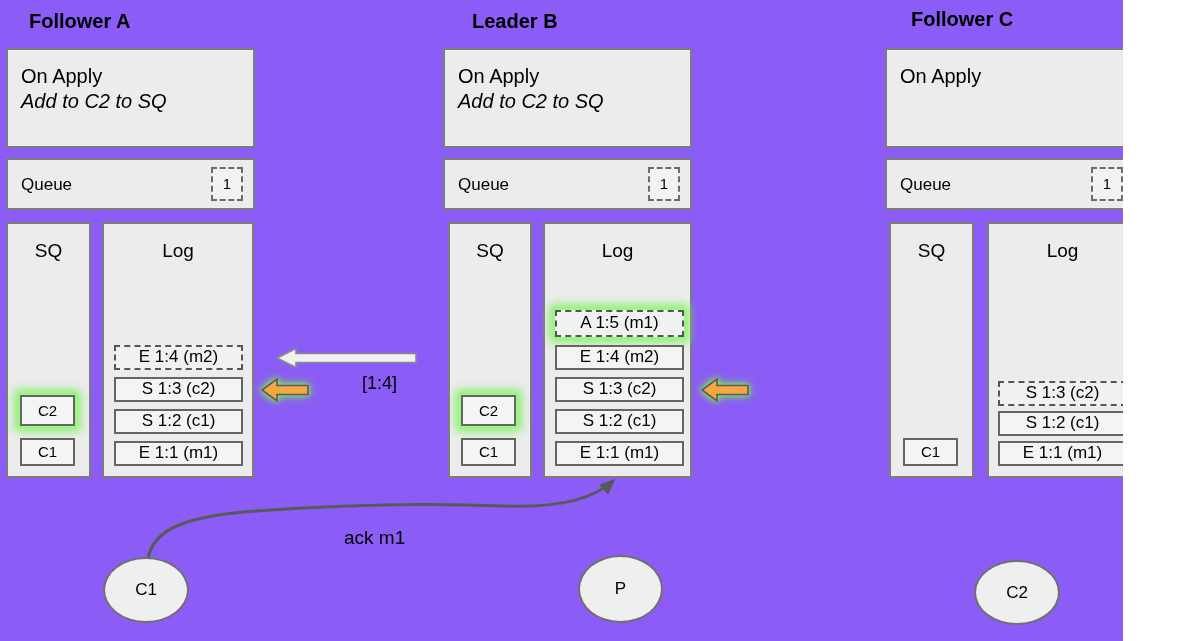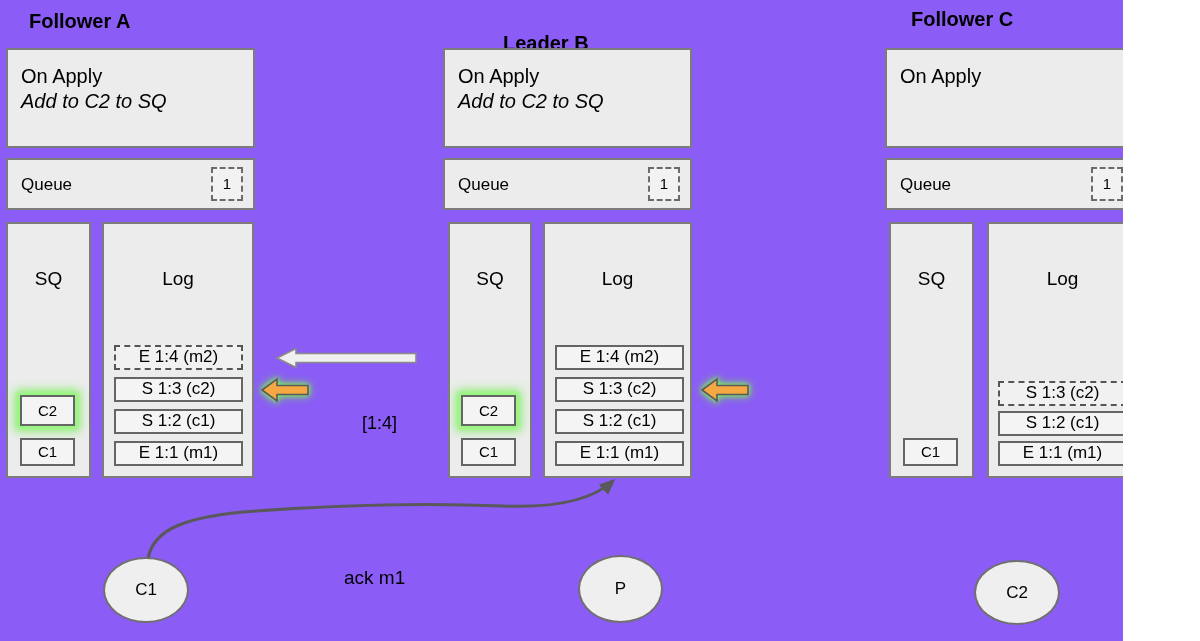--- a/index.html
+++ b/index.html
@@ -13,40 +13,40 @@
   .box { background: #ececec; border: 2px solid #7c7c7c; padding-left: 12px; }
   .on-apply { padding: 14px 0 0 13px; font-size: 20px; line-height: 25px; }
   .italic { font-style: italic; }
   .queue-box { font-size: 17px; }
   .queue-label { position: absolute; left: 13px; top: 15px; }
   .queue-slot {
     position: absolute; width: 32px; height: 34px; box-sizing: border-box;
     border: 2px dashed #6b6b6b; background: #f2f2f2;
     font-size: 15px; text-align: center; line-height: 30px;
   }
-  .panel-label { position: absolute; top: 16px; left: 0; width: 100%; text-align: center; font-size: 19px; margin-top: 28px; }
+  .panel-label { position: absolute; top: 16px; left: 0; width: 100%; text-align: center; font-size: 19px; }
   .entry {
     position: absolute; height: 25px; box-sizing: border-box;
     background: #f4f4f4; border: 2px solid #656565;
     font-size: 17px; text-align: center; line-height: 20px;
   }
   .entry.dashed { border-style: dashed; border-color: #555; background: #f1f1f1; }
   .sq-item {
     position: absolute; width: 55px; box-sizing: border-box;
     background: #f4f4f4; border: 2px solid #656565;
     font-size: 15px; text-align: center;
   }
   .glow { box-shadow: 0 0 3px 2px #9bf784, 0 0 9px 5px rgba(106, 240, 70, 0.8); }
   .arrow-glow { filter: drop-shadow(0 0 2px #7df25f) drop-shadow(0 0 4px #6fe84d); }
   .ellipse {
     position: absolute; box-sizing: border-box;
     background: #efefef; border: 2px solid #707070; border-radius: 50%;
     display: flex; align-items: center; justify-content: center; font-size: 17px;
   }
-  .float-label { position: absolute; white-space: nowrap; margin-top: 40px; }
+  .float-label { position: absolute; white-space: nowrap; }
   svg { display: block; }
 </style>
 </head>
 <body>
 
 <div class="canvas">
 
   <div class="abs node-title" style="left:29px; top:10px;">Follower A</div>
 
   <div class="abs box on-apply" style="left:6px; top:48px; width:249px; height:100px;">
@@ -74,41 +74,42 @@
   <div class="entry" style="left:114px; top:441px; width:129px;">E 1:1 (m1)</div>
 
   <svg class="abs" style="left:276px; top:347px;" width="142" height="22">
     <polygon points="1,11 20,1.5 20,6.5 140,6.5 140,15.5 20,15.5 20,20.5" fill="#f0f0f0" stroke="#8a8a8a" stroke-width="1.6"></polygon>
   </svg>
   <div class="float-label" style="left:362px; top:373px; font-size:18px;">[1:4]</div>
   <svg class="abs arrow-glow" style="left:261px; top:377px;" width="49" height="26">
     <polygon points="1,13 16,2 16,8.5 47,8.5 47,17.5 16,17.5 16,24" fill="#f5a742" stroke="#5a5a5a" stroke-width="1.6"></polygon>
   </svg>
 
-  <div class="abs node-title" style="left:503px; top:10px;margin-top:22px;">Leader B</div>
+  <div class="abs node-title" style="left:472px; top:10px;">Leader B</div>
 
   <div class="abs box on-apply" style="left:443px; top:48px; width:249px; height:100px;">
     <div>On Apply</div>
     <div class="italic">Add to C2 to SQ</div>
   </div>
 
   <div class="abs box queue-box" style="left:443px; top:158px; width:249px; height:52px;">
     <span class="queue-label">Queue</span>
   </div>
   <div class="queue-slot abs" style="left:648px; top:167px;">1</div>
 
   <div class="abs box" style="left:448px; top:222px; width:84px; height:256px;">
     <div class="panel-label">SQ</div>
   </div>
   <div class="sq-item glow" style="left:461px; top:395px; height:31px; line-height:27px;">C2</div>
   <div class="sq-item" style="left:461px; top:438px; height:28px; line-height:24px;">C1</div>
 
   <div class="abs box" style="left:543px; top:222px; width:149px; height:256px;">
     <div class="panel-label">Log</div>
   </div>
+  <div class="entry dashed glow" style="left:555px; top:310px; width:129px; height:27px; line-height:22px;">A 1:5 (m1)</div>
   <div class="entry" style="left:555px; top:345px; width:129px;">E 1:4 (m2)</div>
   <div class="entry" style="left:555px; top:377px; width:129px;">S 1:3 (c2)</div>
   <div class="entry" style="left:555px; top:409px; width:129px;">S 1:2 (c1)</div>
   <div class="entry" style="left:555px; top:441px; width:129px;">E 1:1 (m1)</div>
 
   <svg class="abs arrow-glow" style="left:701px; top:377px;" width="49" height="26">
     <polygon points="1,13 16,2 16,8.5 47,8.5 47,17.5 16,17.5 16,24" fill="#f5a742" stroke="#5a5a5a" stroke-width="1.6"></polygon>
   </svg>
 
   <div class="abs node-title" style="left:911px; top:8px;text-align:center;">Follower C</div>

